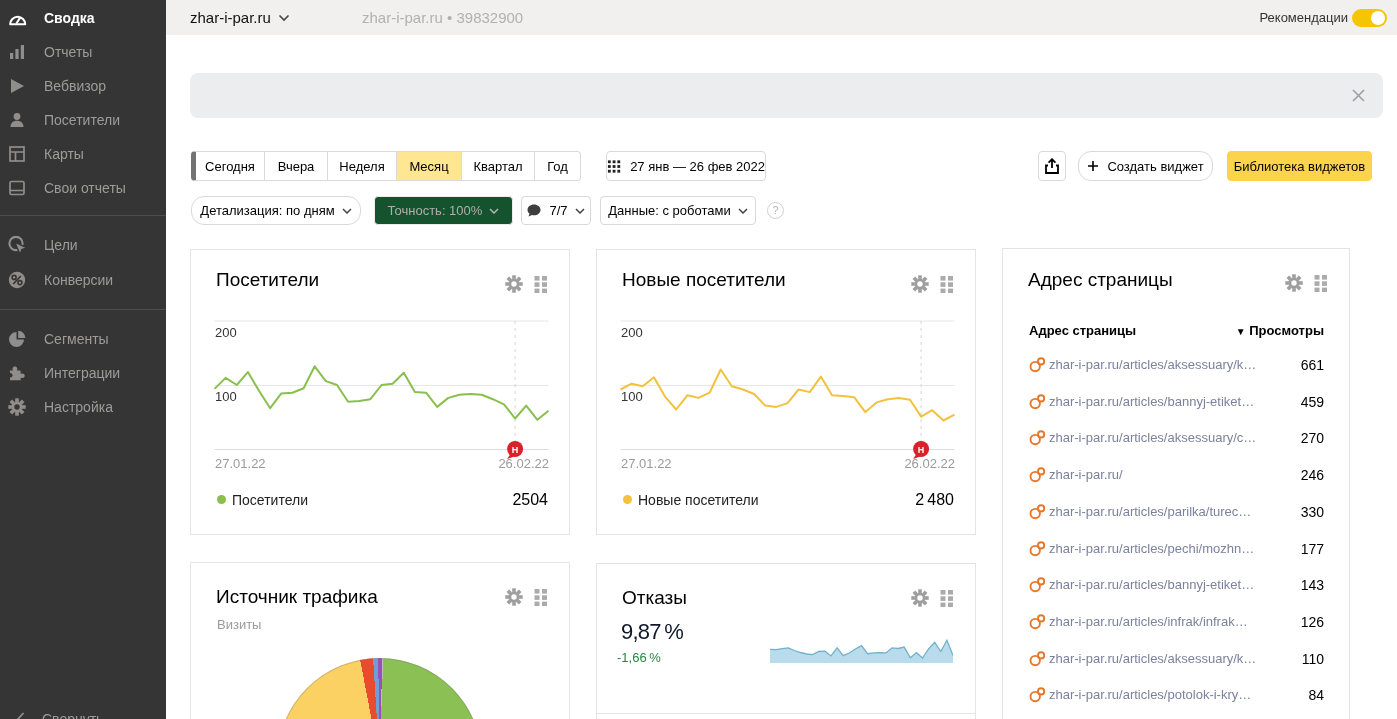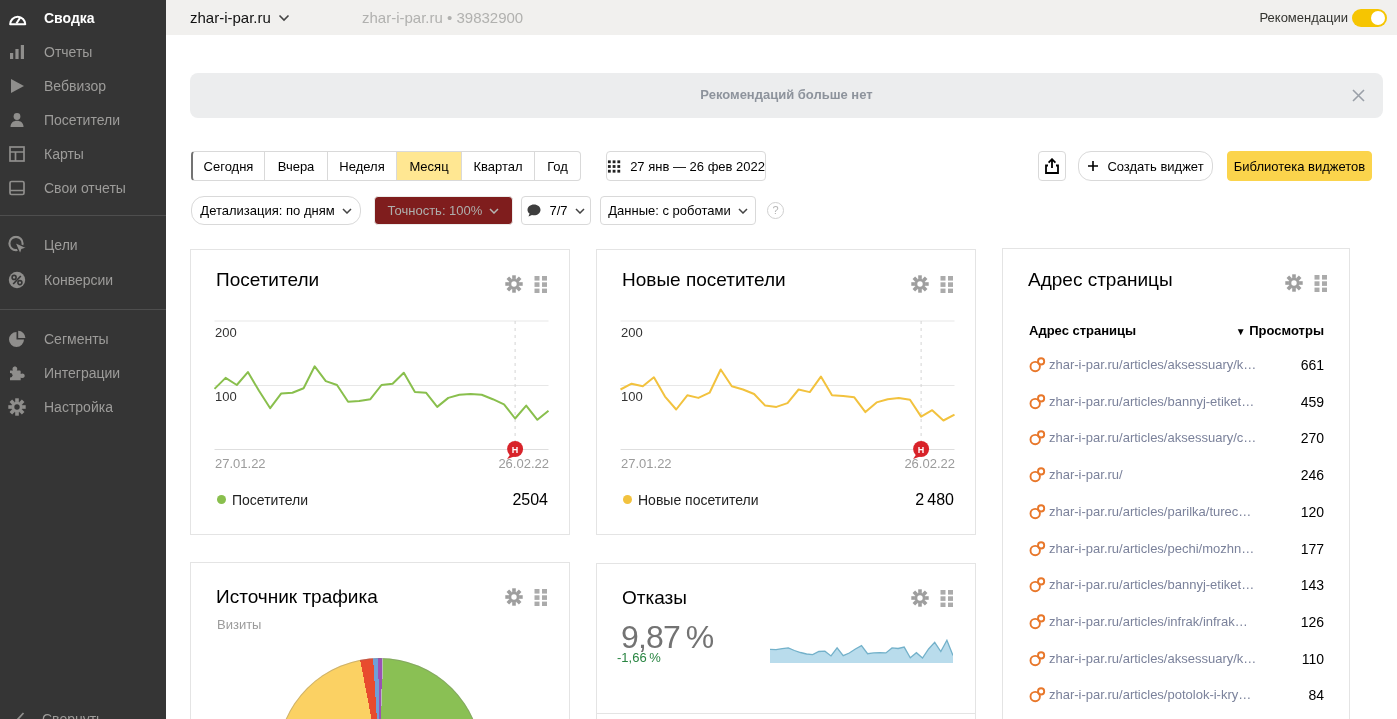--- a/index.html
+++ b/index.html
@@ -27,26 +27,26 @@
 
 
 #banner { position:absolute; left:190px; top:73px; width:1193px; height:45px; background:#ecedee; border-radius:8px; }
 #banner .txt { position:absolute; left:0; right:0; top:14px; text-align:center; font-size:13px; font-weight:bold; color:#8d939c; }
 #banner svg { position:absolute; right:17px; top:15px; }
 
 
 .btn { position:absolute; height:30px; background:#fff; border:1px solid #d9d9d9; border-radius:4px; font-size:13px; color:#000; display:flex; align-items:center; justify-content:center; white-space:nowrap; }
 #seg { position:absolute; left:191px; top:151px; height:30px; display:flex; }
 #seg .sb { height:30px; background:#fff; border:1px solid #d9d9d9; border-left:none; font-size:13px; display:flex; align-items:center; justify-content:center; }
-#seg .sb:first-child { border-left:2px solid #737373; border-radius:4px 0 0 4px; }
+#seg .sb:first-child { border-left:5px solid #737373; border-radius:4px 0 0 4px; }
 #seg .sb:last-child { border-radius:0 4px 4px 0; }
 #seg .sb.sel { background:#ffe792; }
 .chev { width:10px; height:6px; margin-left:7px; }
 .drop { position:absolute; top:196px; height:29px; background:#fff; border:1px solid #d9d9d9; border-radius:4px; font-size:13px; color:#000; display:flex; align-items:center; padding:0 12px; }
-.drop.dis { background:#7f1d1d; border-color:#ececea; color:#aeaeac;text-align:center; }
+.drop.dis { background:#14532d; border-color:#ececea; color:#aeaeac;text-align:center; }
 
 
 .card { position:absolute; background:#fff; border:1px solid #e4e4e4; }
 .card .title { position:absolute; left:25px; top:19px; font-size:19px; color:#000; }
 .wicons { position:absolute; right:20px; top:25px; width:44px; height:18px; }
 
 
 .ylab { position:absolute; font-size:13px; color:#333; }
 .xlab { position:absolute; font-size:13px; color:#9b9b9b; }
 .legend-dot { position:absolute; width:9px; height:9px; border-radius:50%; }
@@ -176,21 +176,20 @@
         <path d="M1.5 1.5 L6 6 L10.5 1.5" stroke="#444" stroke-width="1.6" fill="none"></path>
       </svg>
     <span class="siteg">zhar-i-par.ru • 39832900</span>
     <span class="rec">Рекомендации</span>
     <div id="toggle">
         <div class="knob"></div>
       </div>
   </div>
 
   <div id="banner">
-    <div class="txt">Рекомендаций больше нет</div>
     <svg width="15" height="15" viewBox="0 0 15 15">
         <path d="M2 2 L13 13 M13 2 L2 13" stroke="#9aa0a8" stroke-width="1.6"></path>
       </svg>
   </div>
 
   <div id="seg">
     <div class="sb" style="width:74px">Сегодня</div>
     <div class="sb" style="width:63px">Вчера</div>
     <div class="sb" style="width:69px">Неделя</div>
     <div class="sb sel" style="width:65px">Месяц</div>
@@ -366,21 +365,21 @@
             <rect x="29.5" y="7.3" width="5" height="4.6"></rect>
             <rect x="37" y="7.3" width="5" height="4.6"></rect>
             <rect x="29.5" y="13.6" width="5" height="4.6"></rect>
             <rect x="37" y="13.6" width="5" height="4.6"></rect>
           </g>
         </svg></div>
     </div>
 
   <div class="card" style="left:596px; top:563px; width:380px; height:164px;">
     <div class="title" style="top:23px">Отказы</div>
-    <div style="position:absolute; left:24px; top:55px; font-size:32px; letter-spacing:-0.8px; color:#737373;">9,87 %</div>
+    <div style="position:absolute; left:24px; top:55px; font-size:22px; letter-spacing:-0.8px; color:#0f172a;">9,87 %</div>
     <div style="position:absolute; left:20px; top:86px; font-size:13px; color:#298542;">-1,66 %</div>
     <svg id="spark" style="position:absolute; left:173px; top:63px;" width="183" height="40" viewBox="0 0 183 40">
         <path d="M0,22.3 L6.1,22.6 L12.2,21.7 L18.3,20.8 L24.4,23.5 L30.5,25.5 L36.6,27.0 L42.7,27.7 L48.8,24.5 L54.9,24.2 L61.0,28.9 L67.1,20.8 L73.2,28.6 L79.3,26.0 L85.4,22.0 L91.5,18.6 L97.6,26.7 L103.7,25.9 L109.8,25.7 L115.9,25.9 L122.0,20.9 L128.1,21.5 L134.2,20.1 L140.3,30.7 L146.4,25.7 L152.5,31.1 L158.6,22.0 L164.7,15.4 L170.8,24.5 L176.9,13.2 L183.0,28.6 L183,36 L0,36 Z" fill="#b9dcec"></path>
         <path d="M0,22.3 L6.1,22.6 L12.2,21.7 L18.3,20.8 L24.4,23.5 L30.5,25.5 L36.6,27.0 L42.7,27.7 L48.8,24.5 L54.9,24.2 L61.0,28.9 L67.1,20.8 L73.2,28.6 L79.3,26.0 L85.4,22.0 L91.5,18.6 L97.6,26.7 L103.7,25.9 L109.8,25.7 L115.9,25.9 L122.0,20.9 L128.1,21.5 L134.2,20.1 L140.3,30.7 L146.4,25.7 L152.5,31.1 L158.6,22.0 L164.7,15.4 L170.8,24.5 L176.9,13.2 L183.0,28.6" fill="none" stroke="#73b1ca" stroke-width="1.3"></path>
       </svg>
   <div class="wicons"><svg width="44" height="18" viewBox="0 0 44 18">
           <g fill="#9e9e9e">
             <circle cx="9" cy="9" r="5.5"></circle>
             <rect x="14.1" y="7.2" width="3.6" height="3.6" transform="rotate(0 15.9 9)"></rect>
             <rect x="12.079036790187178" y="12.079036790187178" width="3.6" height="3.6" transform="rotate(45 13.879036790187179 13.879036790187179)"></rect>
@@ -451,21 +450,21 @@
           <span class="val">246</span>
         </div>
         <div class="trow" style="top:244.8px">
           <svg width="17" height="16" viewBox="0 0 17 16">
             <g fill="none" stroke="#e8772a" stroke-width="1.9">
               <circle cx="6.2" cy="9.6" r="4.7"></circle>
               <circle cx="12.1" cy="4.4" r="3.1"></circle>
             </g>
           </svg>
           <span class="lnk">zhar-i-par.ru/articles/parilka/turec…</span>
-          <span class="val">120</span>
+          <span class="val">330</span>
         </div>
         <div class="trow" style="top:281.5px">
           <svg width="17" height="16" viewBox="0 0 17 16">
             <g fill="none" stroke="#e8772a" stroke-width="1.9">
               <circle cx="6.2" cy="9.6" r="4.7"></circle>
               <circle cx="12.1" cy="4.4" r="3.1"></circle>
             </g>
           </svg>
           <span class="lnk">zhar-i-par.ru/articles/pechi/mozhn…</span>
           <span class="val">177</span>

